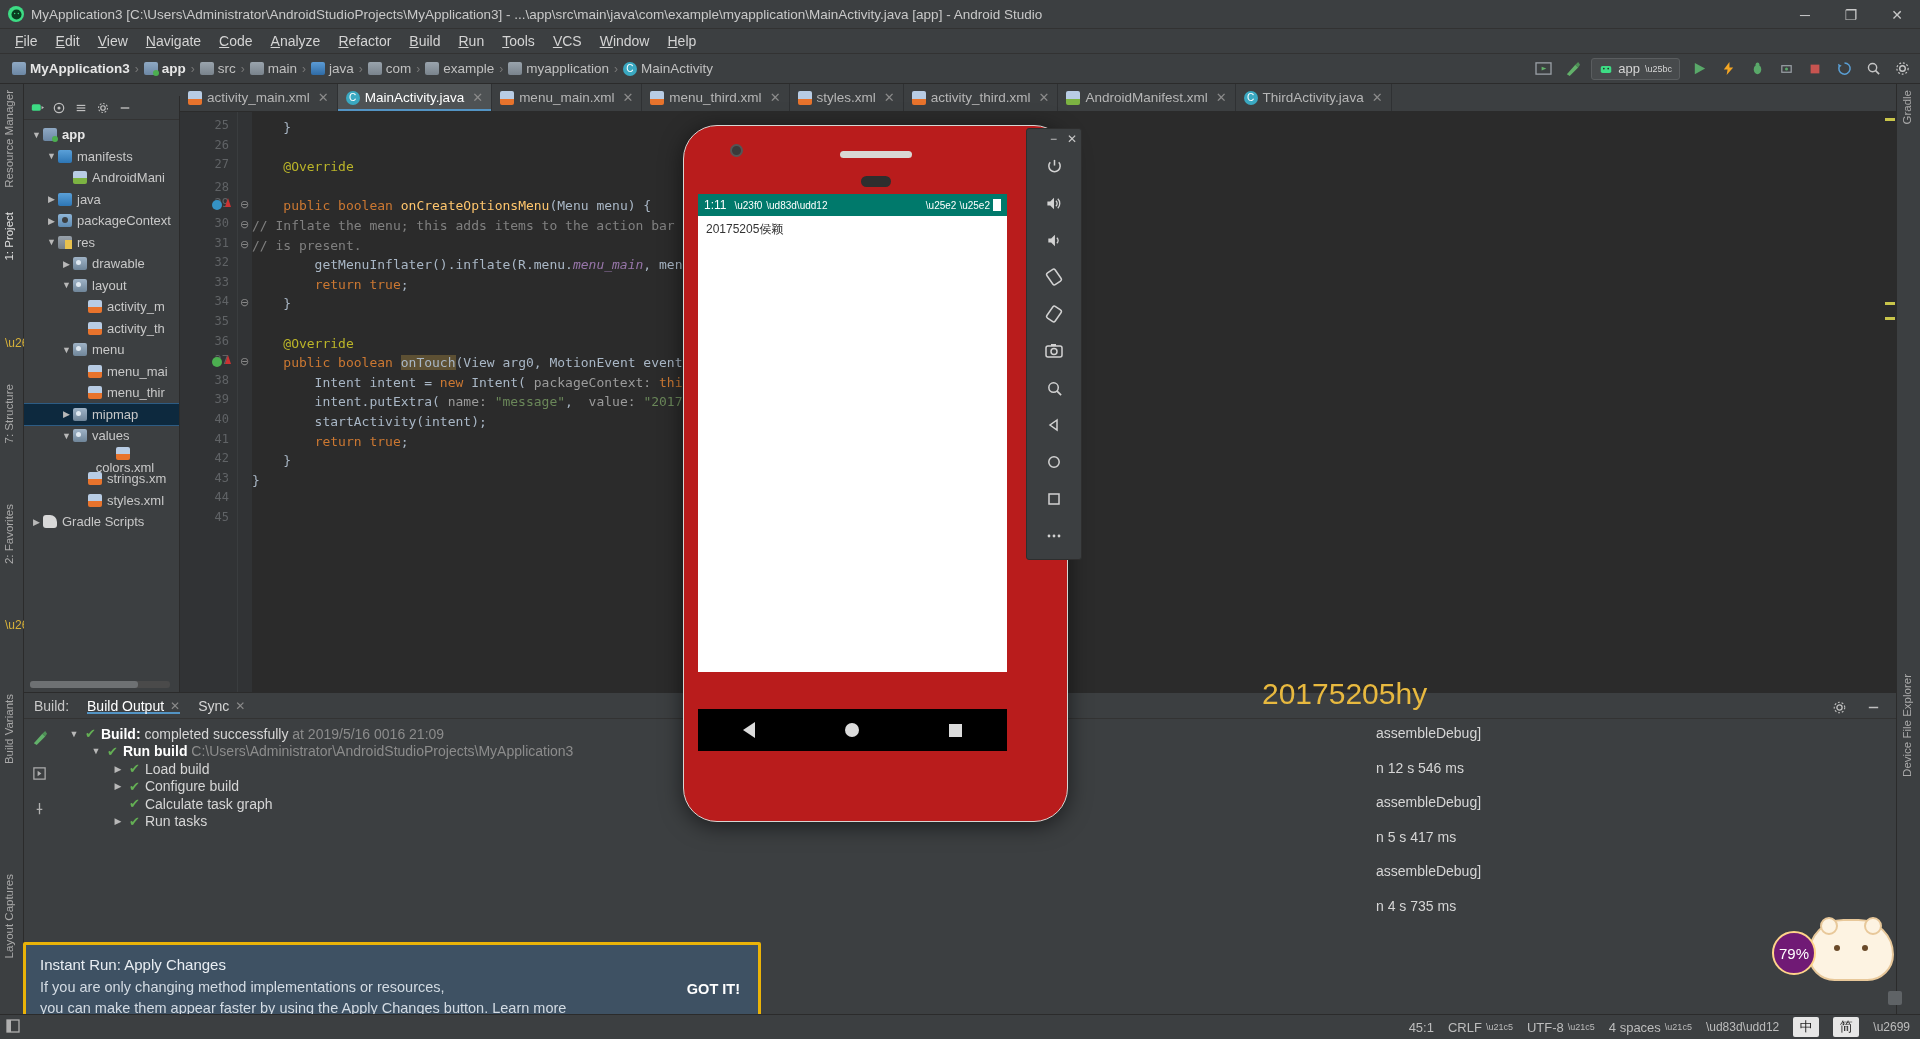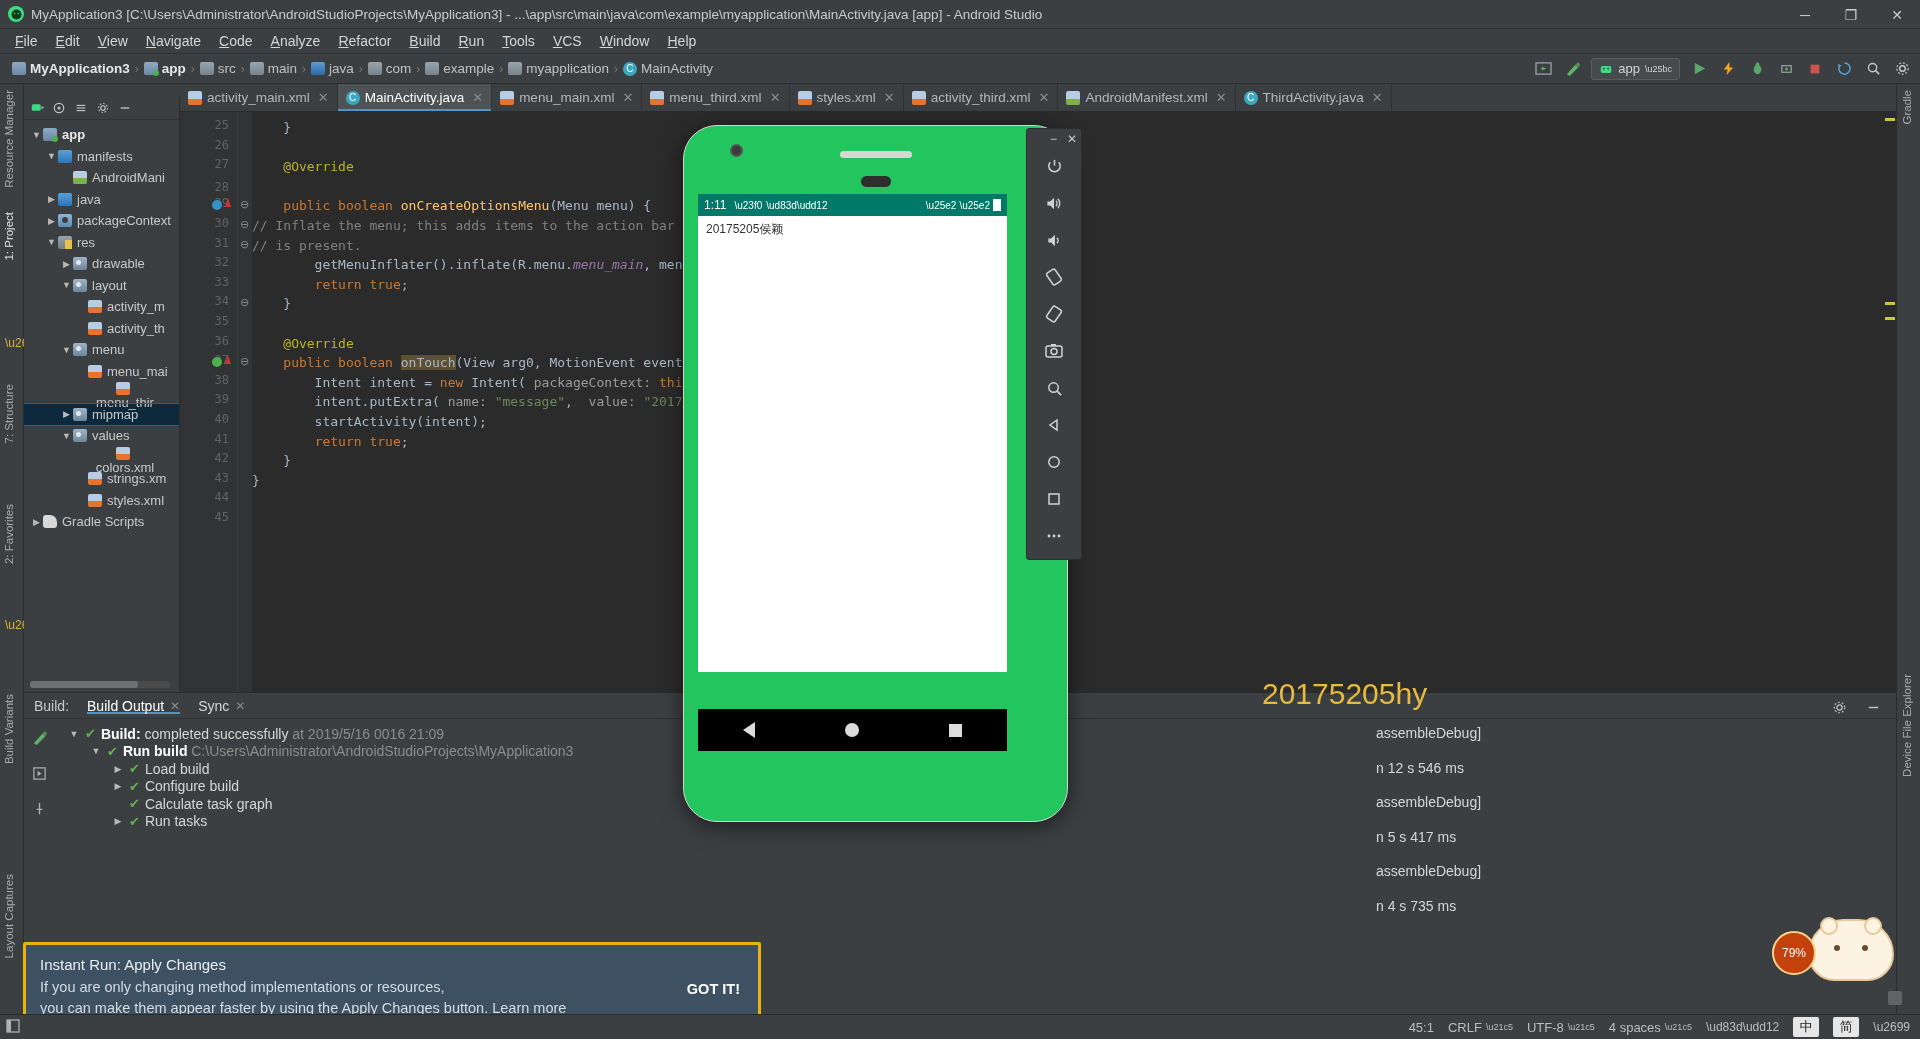--- a/index.html
+++ b/index.html
@@ -181,21 +181,21 @@
   .barrow { color: #b8b8b8; font-size: 9px; width: 12px; text-align: center; }
   .btxt { color: #d6d6d6; }
   .btxt b { color: #ffffff; }
   .bdim { color: #8c8c8c; }
   .bw-right { width: 520px; padding-top: 6px; font-size: 14px; color: #d6d6d6; }
   .brrow { height: 34.5px; white-space: nowrap; }
 
   
   .emu {
     position: absolute; left: 683px; top: 125px; width: 385px; height: 697px;
-    background: #22c55e; border-radius: 34px; box-shadow: 0 4px 22px rgba(0,0,0,.55);
+    background: #b91c1c; border-radius: 34px; box-shadow: 0 4px 22px rgba(0,0,0,.55);
     border: 1px solid #d7d5d2;
   }
   .emu-topbar { position: absolute; left: 0; top: 0; width: 100%; height: 62px; }
   .emu-cam { position: absolute; left: 46px; top: 18px; width: 13px; height: 13px; border-radius: 50%;
              background: #3a3a3a; border: 2px solid #555; }
   .emu-speaker { position: absolute; left: 50%; transform: translateX(-50%); top: 25px;
                  width: 72px; height: 7px; border-radius: 4px; background: #d9d7d4; }
   .emu-speaker2 { position: absolute; left: 50%; transform: translateX(-50%); top: 50px;
                   width: 30px; height: 11px; border-radius: 6px; background: #2e2e2e; }
   .emu-screen { position: absolute; left: 14px; top: 68px; width: 309px; height: 478px;
@@ -240,22 +240,22 @@
     border-top: 1px solid #2b2b2b; display: flex; align-items: center; font-size: 13px; color: #bdbdbd;
   }
   .sb-right { margin-left: auto; display: flex; align-items: center; gap: 14px; padding-right: 10px; }
   .sb-item { display: flex; align-items: center; gap: 4px; }
   .ime-box { width: 26px; height: 20px; background: #e6e6e6; color: #222; border-radius: 2px;
              display: flex; align-items: center; justify-content: center; font-size: 13px; }
 
   
   .assistant { position: absolute; left: 1772px; top: 915px; width: 130px; height: 92px; }
   .a-bubble { position: absolute; left: 0; top: 16px; width: 44px; height: 44px; border-radius: 50%;
-              background: #c2410c; color: #fff; display: flex; align-items: center; justify-content: center;
-              font-size: 12px; border: 2px solid #ffd48a; }
+              background: #701a75; color: #fff; display: flex; align-items: center; justify-content: center;
+              font-size: 15px; border: 2px solid #ffd48a; }
   .a-body { position: absolute; left: 36px; top: 4px; width: 86px; height: 62px; border-radius: 40px 40px 30px 30px;
             background: #fdf3e2; border: 2px solid #e8c89a; }
   .a-ear { position: absolute; width: 18px; height: 18px; border-radius: 50%; background: #fdf3e2; border: 2px solid #e8c89a; top: -4px; }
   .a-eye { position: absolute; width: 6px; height: 6px; border-radius: 50%; background: #6a4a2a; top: 24px; }
   .a-mini { position: absolute; right: 0; bottom: 2px; width: 14px; height: 14px; background: #5f6366; border-radius: 2px; }
 </style>
 </head>
 <body>
 
 <div class="app">
@@ -555,21 +555,21 @@
         <div class="trow" style="padding-left: 36px;">
           <span class="arrow">▼</span>
           <span class="tico ti-folder-img"></span>
           <span class="tlabel">menu</span>
         </div>
         <div class="trow" style="padding-left: 51px;">
           <span class="arrow"></span>
           <span class="tico ti-xml"></span>
           <span class="tlabel">menu_mai</span>
         </div>
-        <div class="trow" style="padding-left: 51px; flex-direction: column;">
+        <div class="trow" style="padding-left: 51px;">
           <span class="arrow"></span>
           <span class="tico ti-xml"></span>
           <span class="tlabel">menu_thir</span>
         </div>
         <div class="trow sel" style="padding-left: 36px;">
           <span class="arrow">▶</span>
           <span class="tico ti-folder-img"></span>
           <span class="tlabel">mipmap</span>
         </div>
         <div class="trow" style="padding-left: 36px;">

